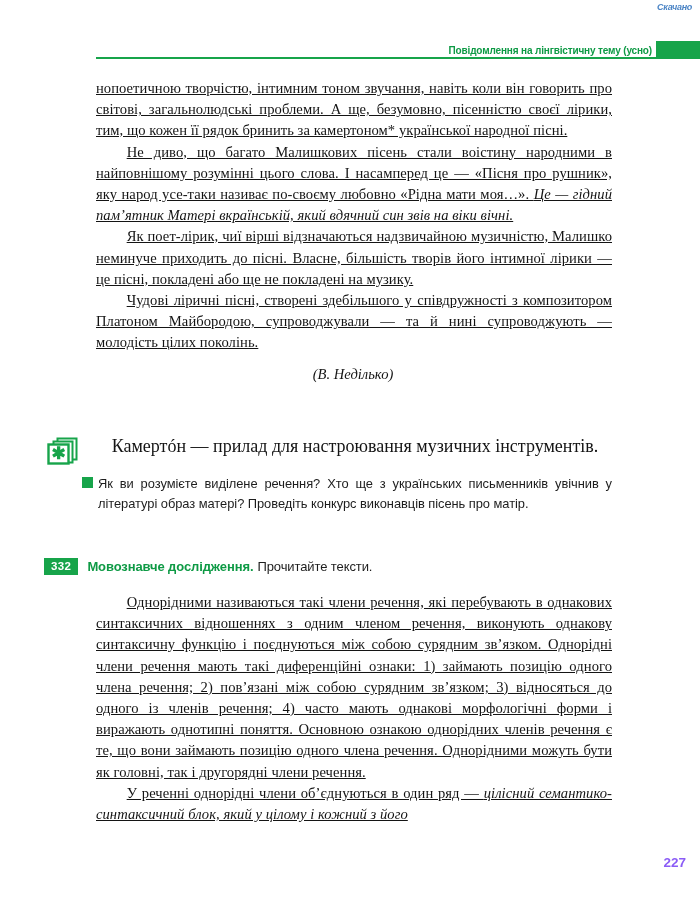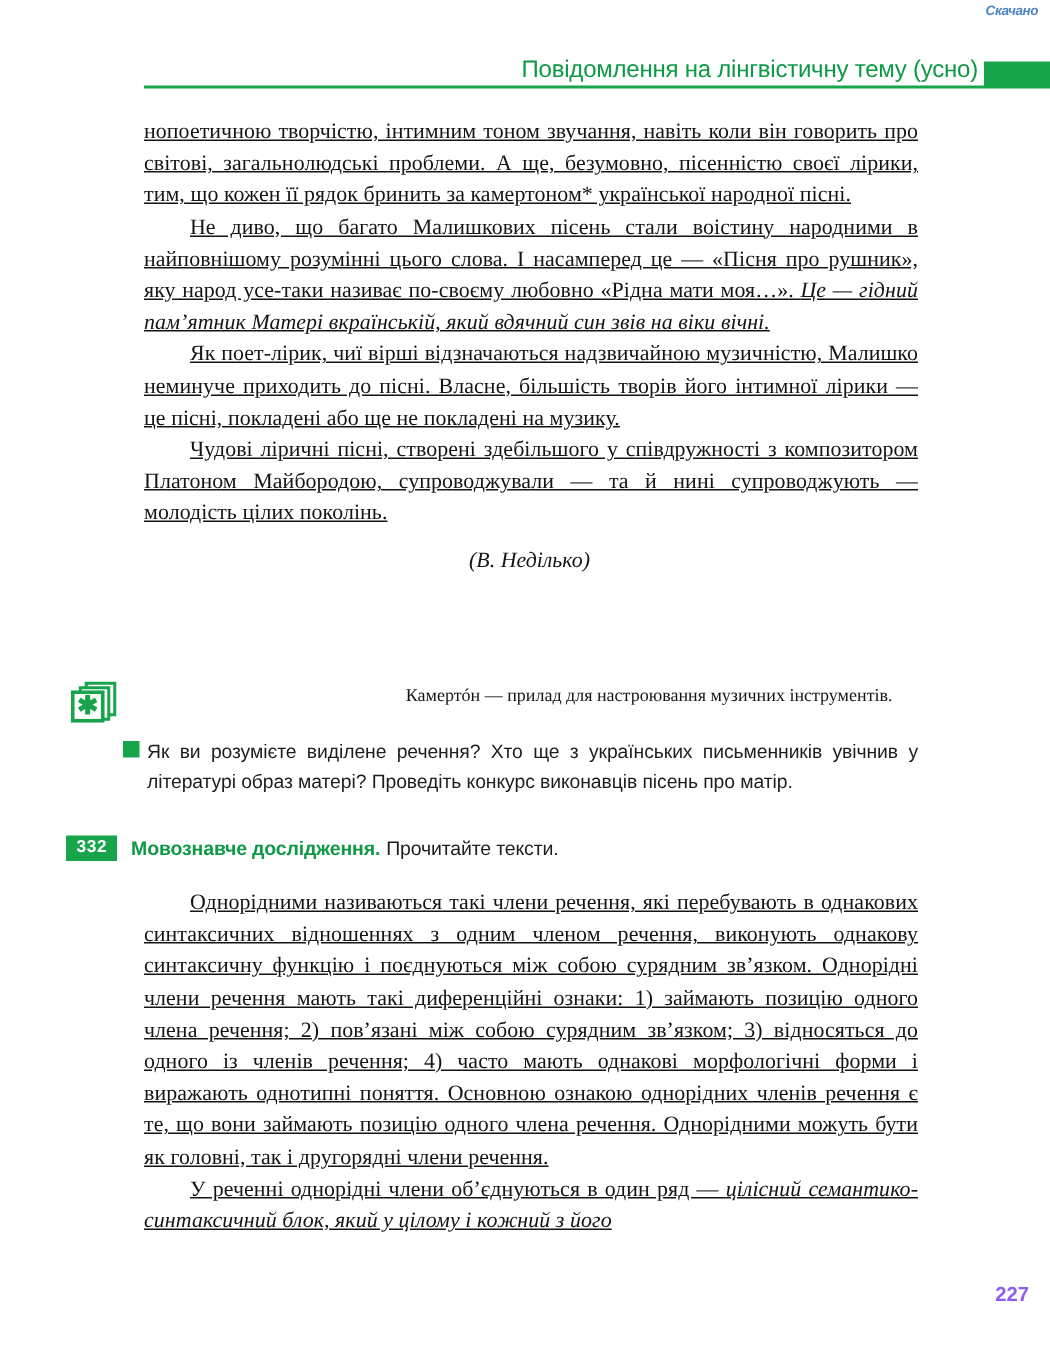--- a/index.html
+++ b/index.html
@@ -53,22 +53,22 @@
     right: 0;
     bottom: 0;
     height: 2px;
     background: #17a44a;
   }
   .runhead-title {
     position: absolute;
     right: 48px;
     bottom: 3px;
     font-family: "Liberation Sans", sans-serif;
-    font-size: 16px;
-    font-weight: normal;
+    font-size: 10px;
+    font-weight: bold;
     color: #0e9a45;
     letter-spacing: -0.15px;
     white-space: nowrap;
   }
   .runhead-block {
     position: absolute;
     right: 0;
     bottom: 1px;
     width: 44px;
     height: 17px;
@@ -120,26 +120,26 @@
     min-height: 28px;
   }
   .pages-icon {
     position: absolute;
     left: 0;
     top: 0;
     width: 34px;
     height: 29px;
   }
   .footnote-text {
-    margin: 17px;
+    margin: 0;
     padding-left: 52px;
-    font-size: 12px;
+    font-size: 18px;
     line-height: 19px;
     font-family: "Liberation Serif", serif;
-    text-align: right;
+    text-align: center;
   }
 
   .bullet-row {
     position: relative;
     padding-left: 52px;
     margin-top: 9px;
   }
   .bullet-sq {
     position: absolute;
     left: 36px;

